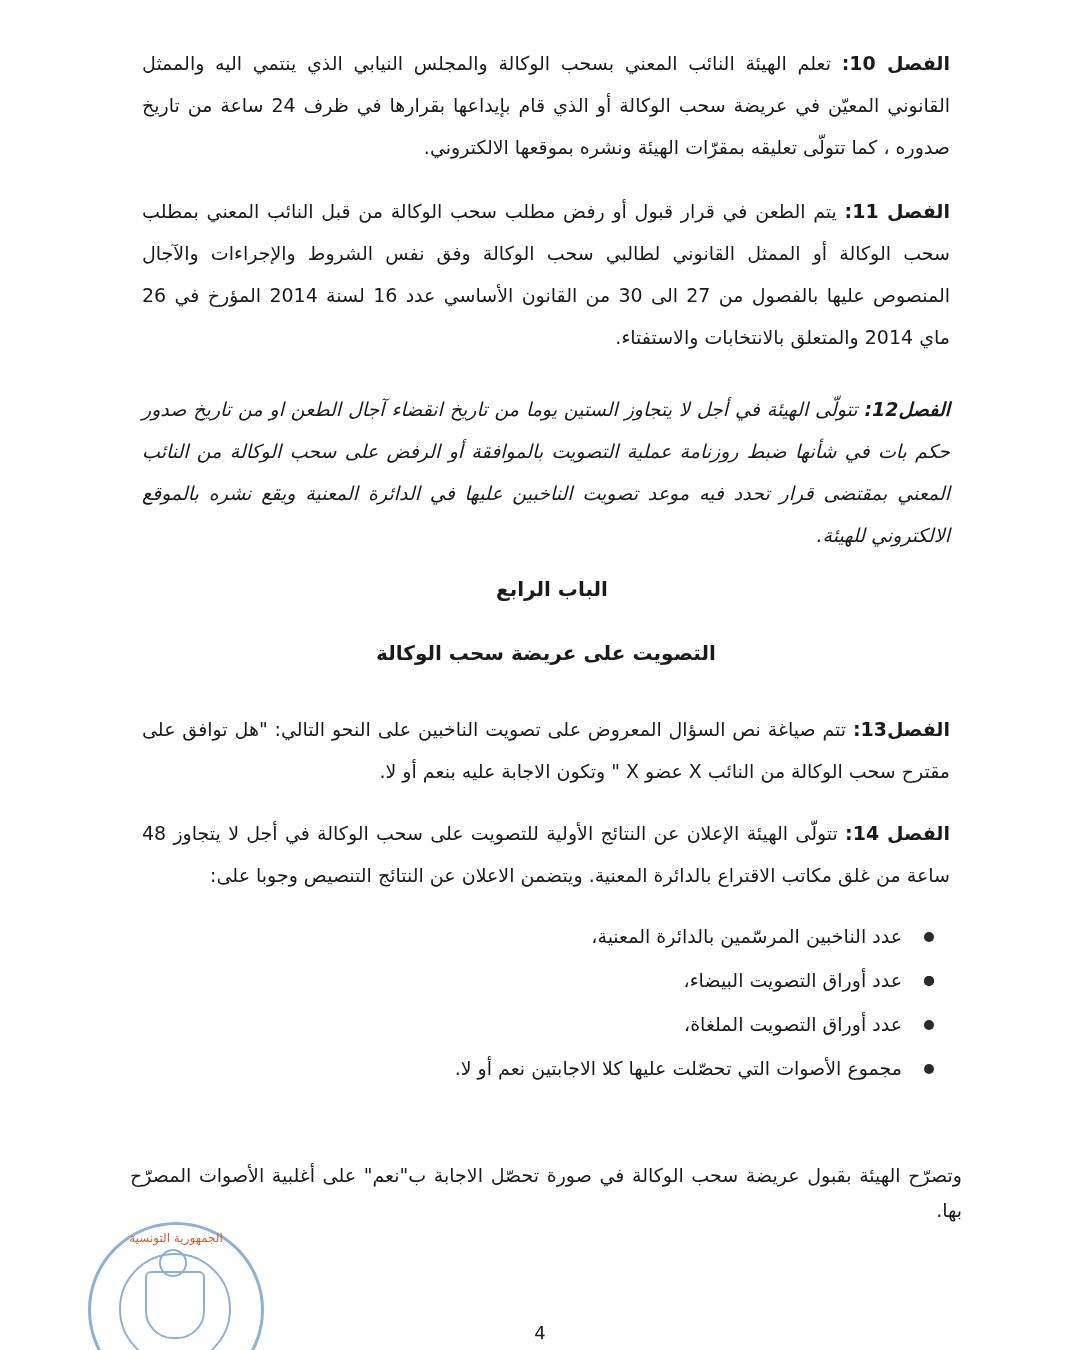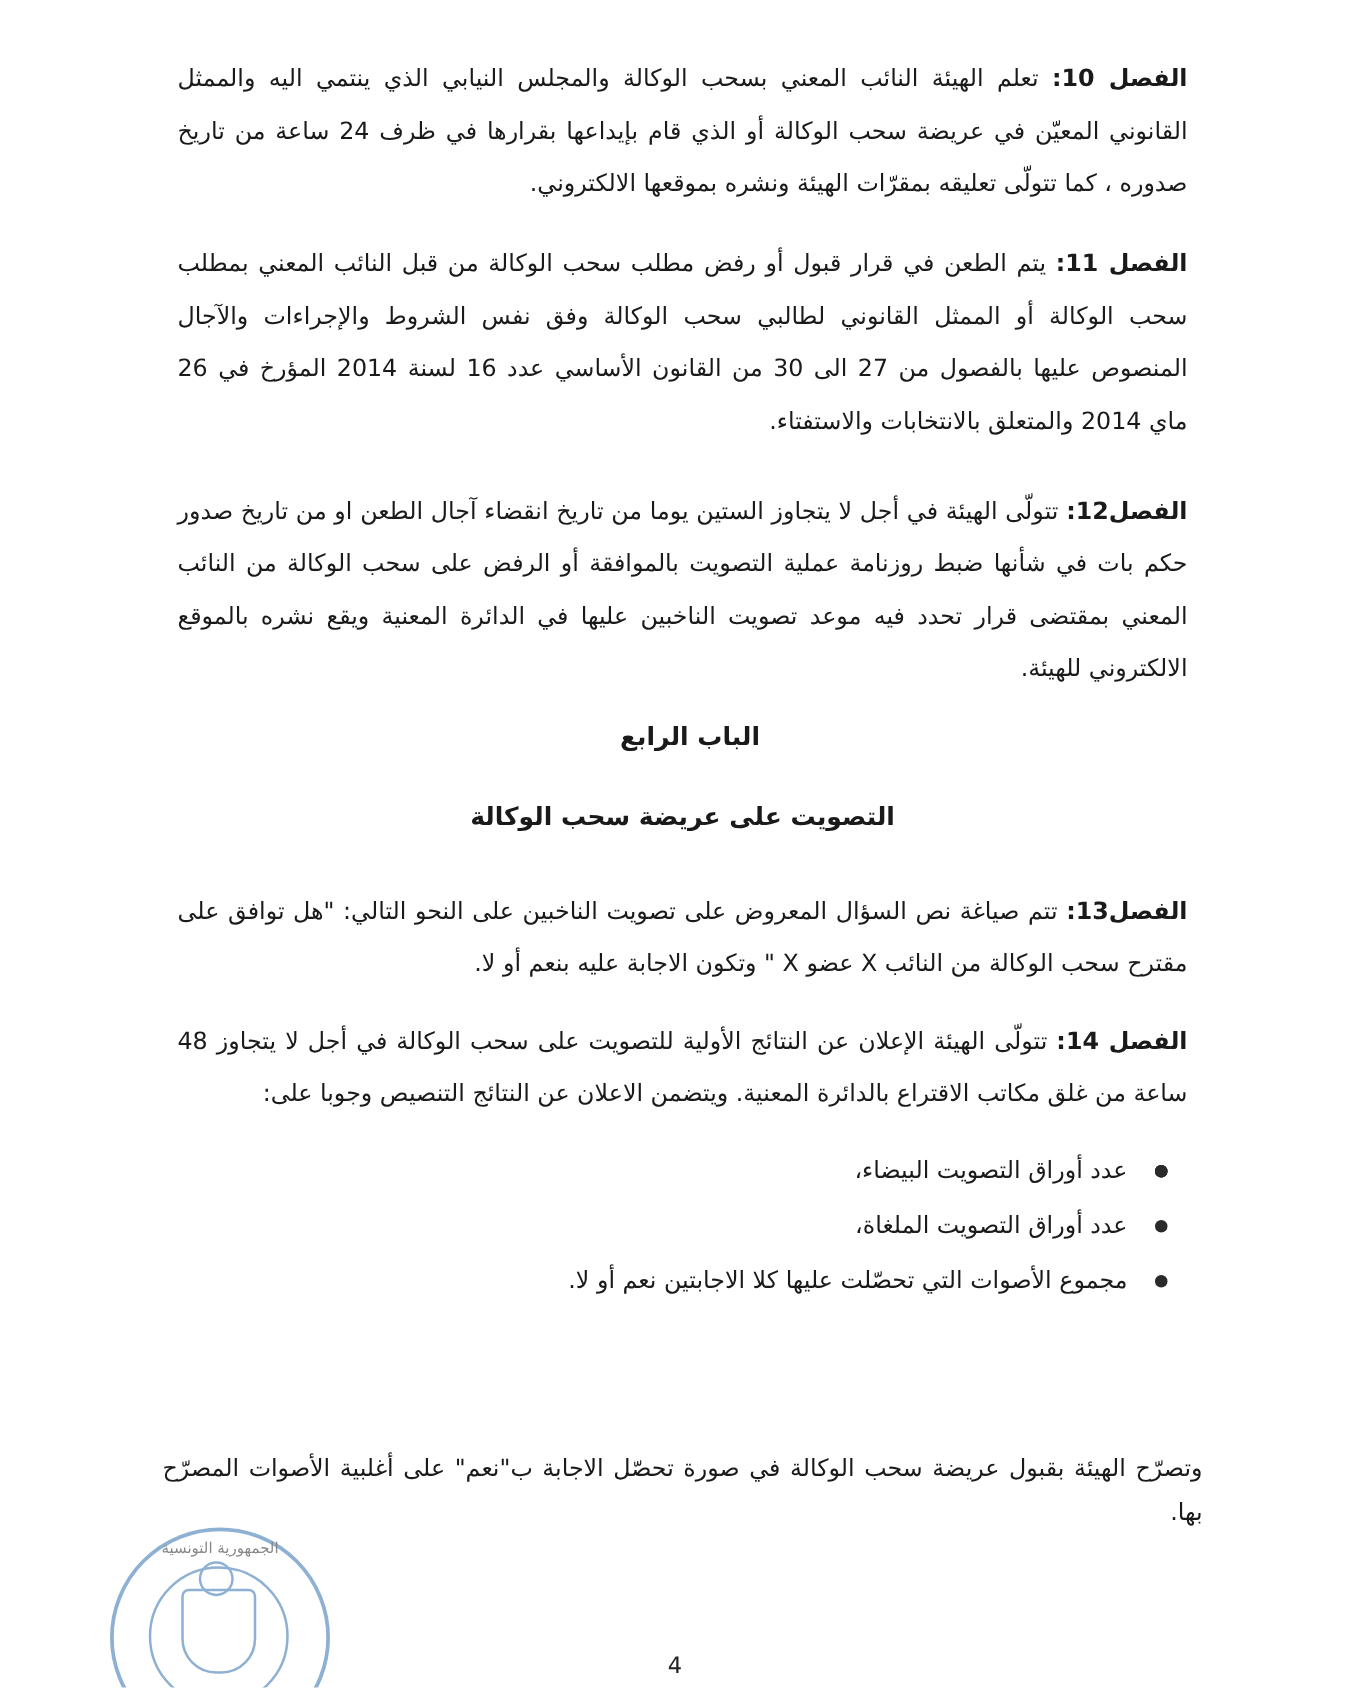--- a/index.html
+++ b/index.html
@@ -27,21 +27,21 @@
       line-height: 42px;
     }
     .article {
       margin: 12px;
     }
     .article .label {
       font-weight: bold;
     }
     #a10 { position: absolute; top: 0; left: 0; right: 0; }
     #a11 { position: absolute; top: 148px; left: 0; right: 0; }
-    #a12 { position: absolute; top: 346px; left: 0; right: 0; }
+    #a12 { position: absolute; top: 346px; left: 0; right: 0; font-style: italic; }
     #chapter { position: absolute; top: 538px; left: 12px; right: 0; text-align: center; text-align-last: center; font-weight: bold; font-size: 20px; }
     #chapter-title { position: absolute; top: 602px; left: 0; right: 0; text-align: left; text-align-last: center; font-weight: bold; font-size: 20px; }
     #a13 { position: absolute; top: 666px; left: 0; right: 0; }
     #a14 { position: absolute; top: 770px; left: 0; right: 0; }
     #list {
       position: absolute;
       top: 884px;
       left: 0;
       right: 0;
       margin: 0;
@@ -93,21 +93,21 @@
       position: absolute;
       left: 68px; top: 24px;
       width: 24px; height: 24px;
       border-radius: 50%;
       border: 2px solid #7aa3cc;
     }
     .seal .seal-text {
       position: absolute;
       top: 6px; left: 0; right: 0;
       text-align: center;
-      color: #737373;
+      color: #c2410c;
       font-size: 12px;
       direction: rtl;
     }
     .page-number {
       position: absolute;
       left: 0; right: 0;
       top: 1322px;
       text-align: center;
       font-size: 18px;
       color: #222;
@@ -135,21 +135,21 @@
 
   <p class="article" id="a13">
     <span class="label">الفصل13:</span><span> تتم صياغة نص السؤال المعروض على تصويت الناخبين على النحو التالي: "هل توافق على مقترح سحب الوكالة من النائب X عضو X " وتكون الاجابة عليه بنعم أو لا.</span>
   </p>
 
   <p class="article" id="a14">
     <span class="label">الفصل 14:</span><span> تتولّى الهيئة الإعلان عن النتائج الأولية للتصويت على سحب الوكالة في أجل لا يتجاوز 48 ساعة من غلق مكاتب الاقتراع بالدائرة المعنية. ويتضمن الاعلان عن النتائج التنصيص وجوبا على:</span>
   </p>
 
   <ul id="list">
-    <li><span class="bullet"></span></li>
+    <li><span class="bullet"></span><span>عدد الناخبين المرسّمين بالدائرة المعنية،</span></li>
     <li><span class="bullet"></span></li>
     <li><span class="bullet"></span><span>عدد أوراق التصويت البيضاء،</span></li>
     <li><span class="bullet"></span><span>عدد أوراق التصويت الملغاة،</span></li>
     <li><span class="bullet"></span><span>مجموع الأصوات التي تحصّلت عليها كلا الاجابتين نعم أو لا.</span></li>
   </ul>
 
   <div id="closing">
     <p>وتصرّح الهيئة بقبول عريضة سحب الوكالة في صورة تحصّل الاجابة ب"نعم" على أغلبية الأصوات المصرّح بها.</p>
   </div>
 

